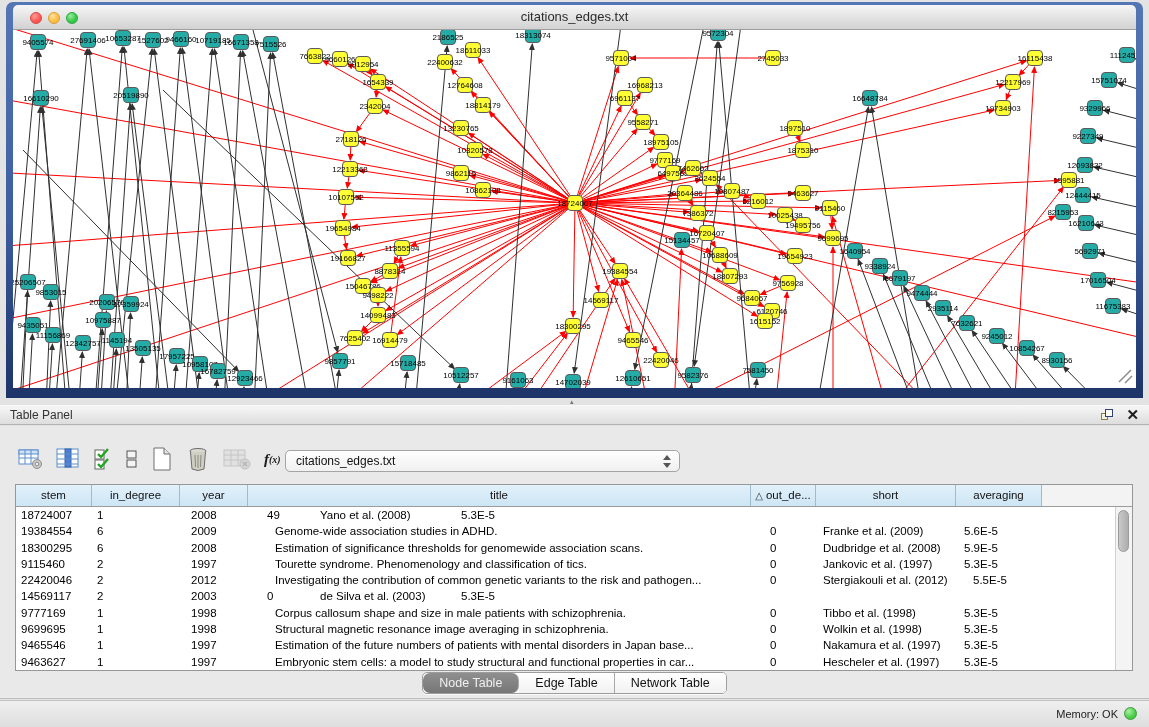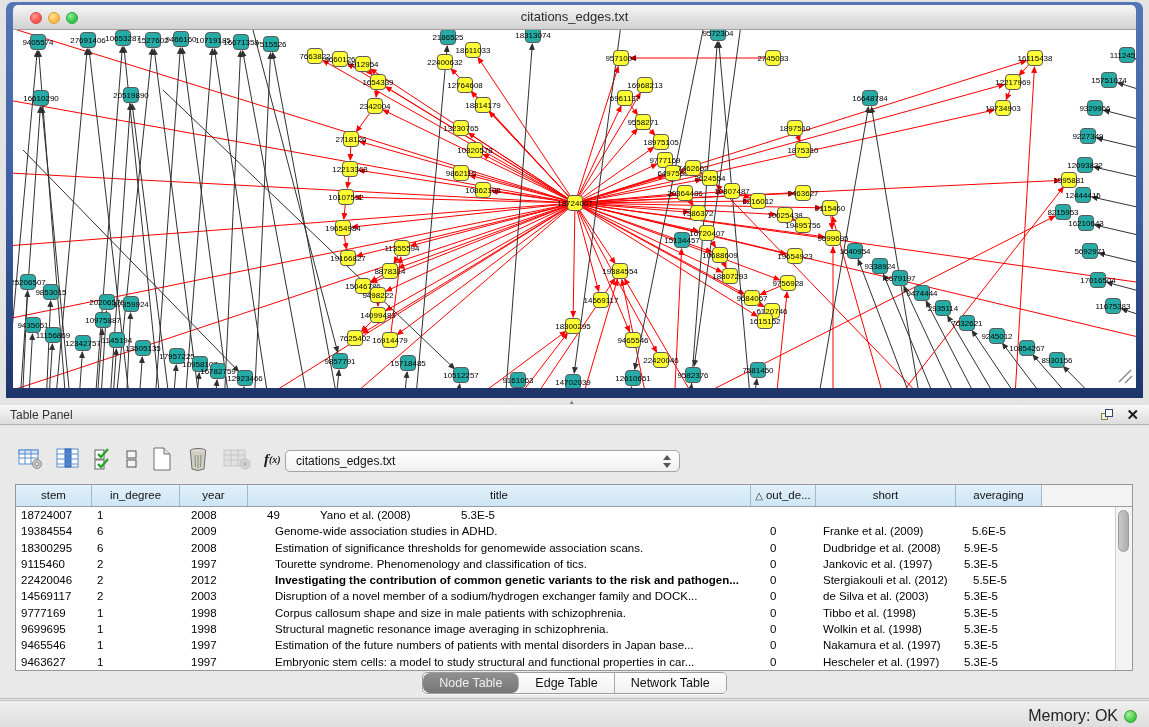--- a/index.html
+++ b/index.html
@@ -62,21 +62,21 @@
 
   
   #tabbar { position:absolute; left:0; top:246px; width:1149px; height:23px; display:flex; justify-content:center; }
   .seg { display:flex; height:22px; border:1px solid #9d9d9d; border-radius:5px; overflow:hidden; background:#fff; box-shadow:0 1px 0 rgba(255,255,255,.7); }
   .seg-btn { font-size:12.5px; line-height:20px; padding:0 16px; color:#111; background:linear-gradient(#ffffff,#f1f1f1); border-right:1px solid #a8a8a8; }
   .seg-btn:last-child { border-right:none; }
   .seg-btn.sel { background:linear-gradient(#8f8f8f,#767676); color:#f0f0f0;border-radius:7px; }
 
   
   #status-bar { position:absolute; left:0; top:700px; width:1149px; height:27px; background:linear-gradient(#efefef,#dedede); border-top:1px solid #c2c2c2; }
-  #memory { position:absolute; right:12px; top:6px; display:flex; align-items:center; gap:6px; font-size:16px; color:#222; }
+  #memory { position:absolute; right:12px; top:6px; display:flex; align-items:center; gap:6px; font-size:11px; color:#222; }
   #mem-dot { width:13px; height:13px; border-radius:50%; background:radial-gradient(circle at 35% 30%,#a9f0a0,#43cb43 65%); border:1px solid #3a9a3a; }
 </style>
 </head>
 <body>
 
 <div id="net-frame">
   <div class="titlebar">
     <div class="traffic tl-close"></div>
     <div class="traffic tl-min"></div>
     <div class="traffic tl-zoom"></div>
@@ -640,21 +640,21 @@
           <div class="td c5" style="width: 140px;">Yano et al. (2008)</div>
           <div class="td c6" style="width: 86px;">5.3E-5</div>
         </div>
         <div class="tr">
           <div class="td c0" style="width: 76px;">19384554</div>
           <div class="td c1" style="width: 88px;">6</div>
           <div class="td c2" style="width: 68px;">2009</div>
           <div class="td c3" style="width: 503px;">Genome-wide association studies in ADHD.</div>
           <div class="td c4" style="width: 65px;">0</div>
           <div class="td c5" style="width: 140px;">Franke et al. (2009)</div>
-          <div class="td c6" style="width: 86px; margin-left: 8px;">5.6E-5</div>
+          <div class="td c6" style="width: 86px;">5.6E-5</div>
         </div>
         <div class="tr">
           <div class="td c0" style="width: 76px;">18300295</div>
           <div class="td c1" style="width: 88px;">6</div>
           <div class="td c2" style="width: 68px;">2008</div>
           <div class="td c3" style="width: 503px;">Estimation of significance thresholds for genomewide association scans.</div>
           <div class="td c4" style="width: 65px;">0</div>
           <div class="td c5" style="width: 140px;">Dudbridge et al. (2008)</div>
           <div class="td c6" style="width: 86px;">5.9E-5</div>
         </div>
@@ -664,30 +664,29 @@
           <div class="td c2" style="width: 68px;">1997</div>
           <div class="td c3" style="width: 503px;">Tourette syndrome. Phenomenology and classification of tics.</div>
           <div class="td c4" style="width: 65px;">0</div>
           <div class="td c5" style="width: 140px;">Jankovic et al. (1997)</div>
           <div class="td c6" style="width: 86px;">5.3E-5</div>
         </div>
         <div class="tr">
           <div class="td c0" style="width: 76px;">22420046</div>
           <div class="td c1" style="width: 88px;">2</div>
           <div class="td c2" style="width: 68px;">2012</div>
-          <div class="td c3" style="width: 503px; font-weight: bold;">Investigating the contribution of common genetic variants to the risk and pathogen...</div>
+          <div class="td c3" style="width: 503px;">Investigating the contribution of common genetic variants to the risk and pathogen...</div>
           <div class="td c4" style="width: 65px;">0</div>
           <div class="td c5" style="width: 140px;">Stergiakouli et al. (2012)</div>
           <div class="td c6" style="width: 86px; margin-left: 9px;">5.5E-5</div>
         </div>
         <div class="tr">
           <div class="td c0" style="width: 76px;">14569117</div>
           <div class="td c1" style="width: 88px;">2</div>
           <div class="td c2" style="width: 68px;">2003</div>
-          <div class="td c3" style="width: 503px;">Disruption of a novel member of a sodium/hydrogen exchanger family and DOCK...</div>
           <div class="td c4" style="width: 65px;">0</div>
           <div class="td c5" style="width: 140px;">de Silva et al. (2003)</div>
           <div class="td c6" style="width: 86px;">5.3E-5</div>
         </div>
         <div class="tr">
           <div class="td c0" style="width: 76px;">9777169</div>
           <div class="td c1" style="width: 88px;">1</div>
           <div class="td c2" style="width: 68px;">1998</div>
           <div class="td c3" style="width: 503px;">Corpus callosum shape and size in male patients with schizophrenia.</div>
           <div class="td c4" style="width: 65px;">0</div>

